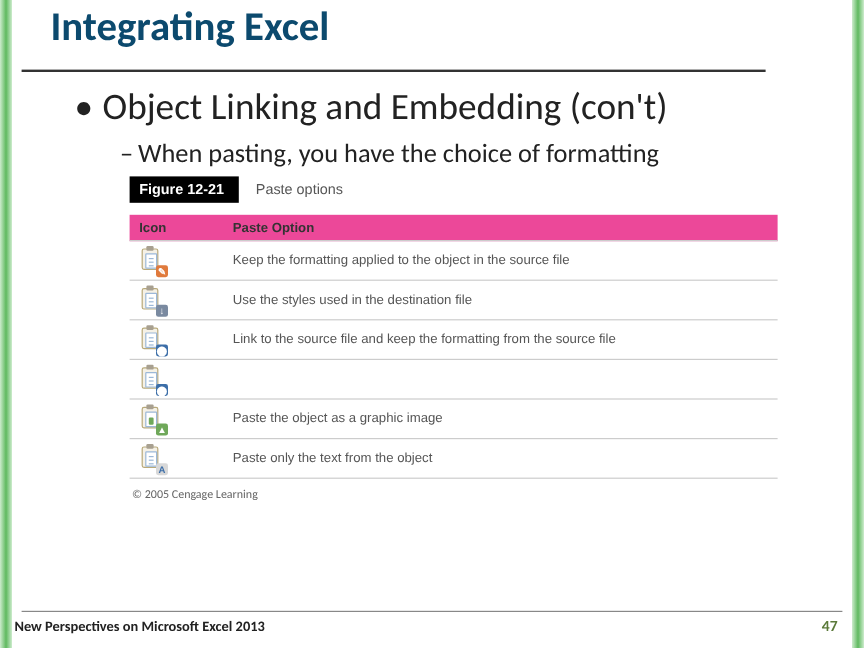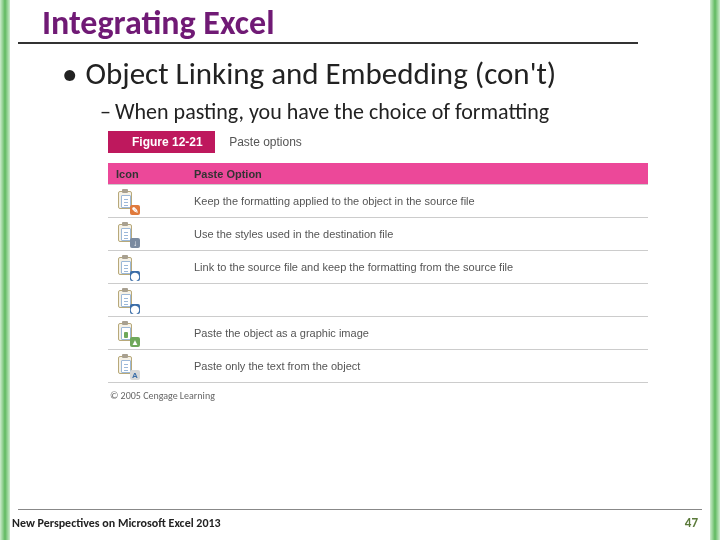--- a/index.html
+++ b/index.html
@@ -10,32 +10,32 @@
     overflow: hidden;
   }
   .bar-left, .bar-right {
     position: absolute; top: 0; bottom: 0; width: 10px;
     background: linear-gradient(to right, #cdeccd, #5fb95f, #cdeccd);
   }
   .bar-left { left: 0; }
   .bar-right { right: 0; }
   .content { position: absolute; left: 18px; right: 18px; top: 0; bottom: 0; }
   .title {
-    font-size: 34px; font-weight: 600; color: #701a75;
-    line-height: 1.12; padding: 4px 24px 0 24px;
+    font-size: 34px; font-weight: 600; color: #0c4a6e;
+    line-height: 1.12; padding: 4px 24px 16px 24px;
     border-bottom: 2px solid #333; width: 620px;
   }
   .bullet1 { margin: 10px 0 4px 44px; font-size: 31px; color: #222; }
   .bullet1 .dot { margin-right: 8px; }
   .bullet2 { margin: 6px 0 6px 82px; font-size: 22px; color: #222; }
   .bullet2 .dash { margin-right: 4px; }
   .figure-wrap { margin-left: 90px; margin-top: 6px; font-family: "Segoe UI", Arial, sans-serif; }
   .fig-label {
-    display: inline-block; background: #be185d; color: #fff;
-    font-size: 12px; font-weight: 600; padding: 4px 12px 4px 24px;
+    display: inline-block; background: #000000; color: #fff;
+    font-size: 12px; font-weight: 600; padding: 4px 12px 4px 8px;
   }
   .fig-caption { display: inline-block; font-size: 12px; color: #555; margin-left: 10px; font-weight: 500; }
   .fig-table { margin-top: 10px; width: 540px; font-size: 11px; color: #555; }
   .fig-head { background: #ec4899; color: #333; font-weight: 600; }
   .fig-row { display: flex; align-items: center; border-bottom: 1px solid #ccc; min-height: 32px; }
   .fig-row.fig-head { min-height: 22px; }
   .col-icon { width: 78px; padding: 4px 8px; display: flex; align-items: center; justify-content: flex-start; }
   .col-opt  { flex: 1; padding: 4px 8px; }
   .copyright { font-size: 10px; color: #666; margin: 6px 0 0 92px; }
   .footer-line {

